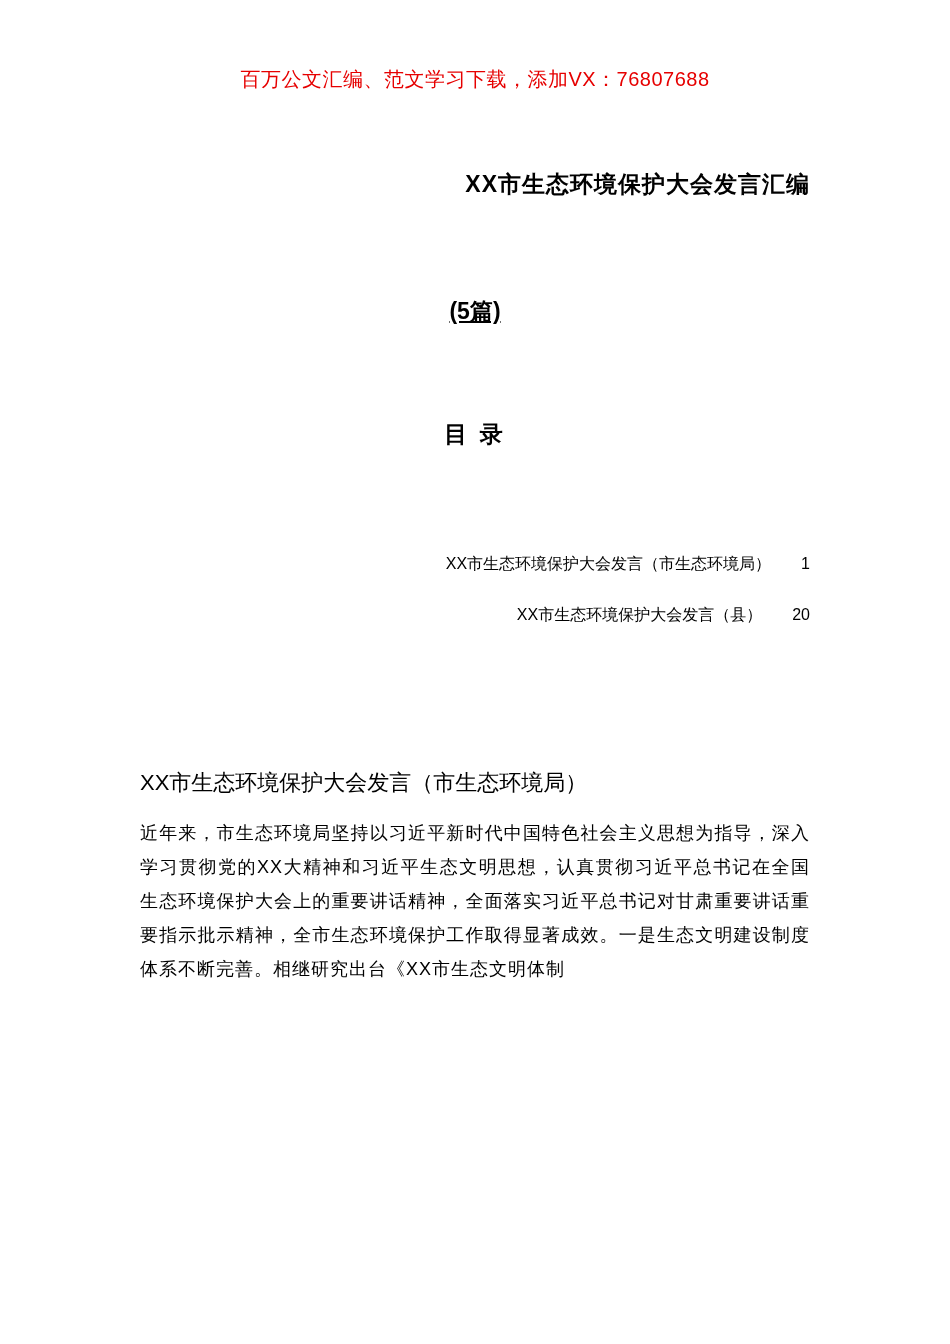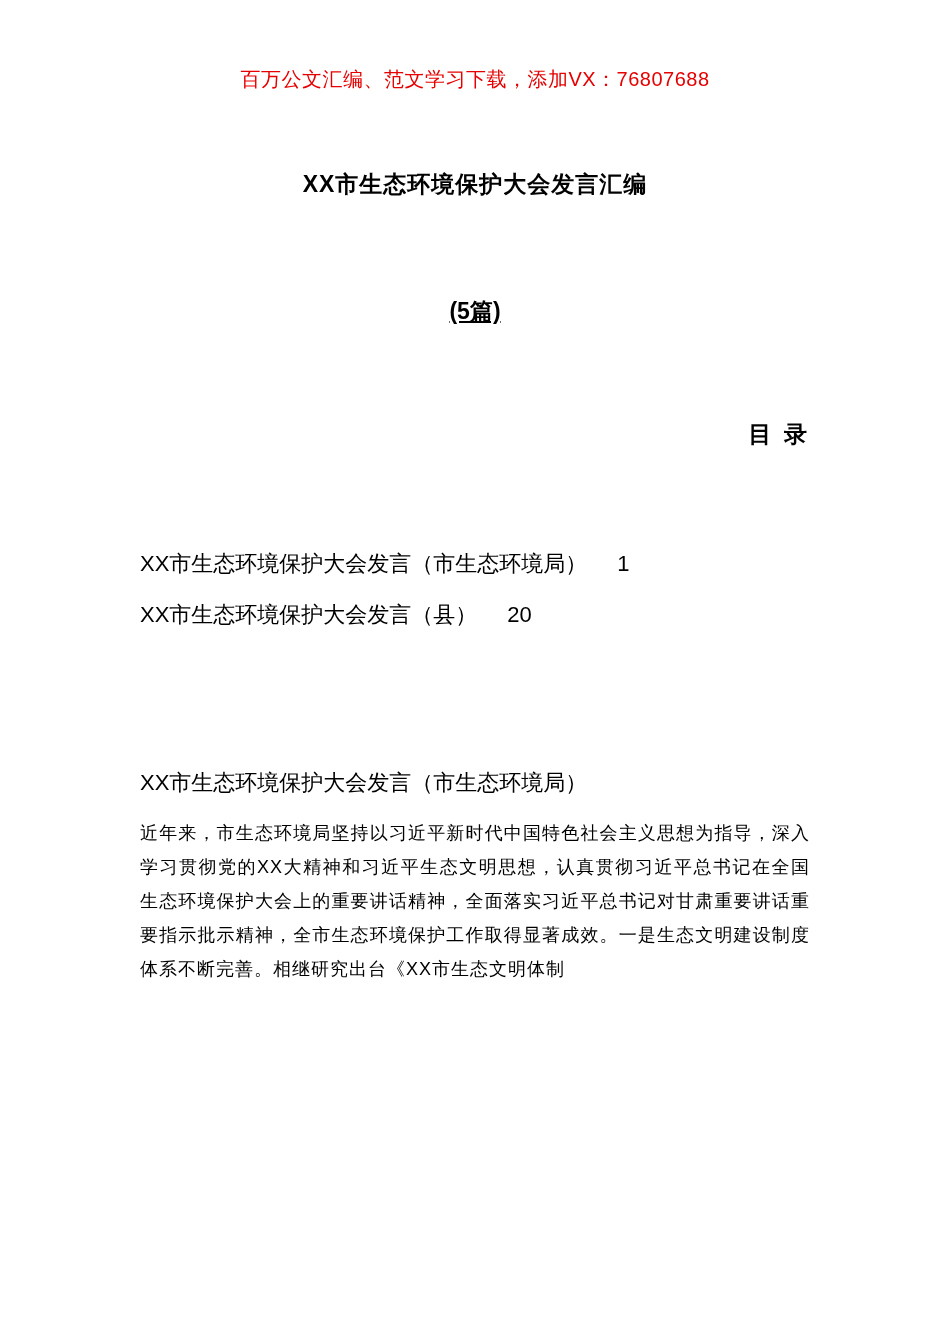--- a/index.html
+++ b/index.html
@@ -21,42 +21,43 @@
   }
   .promo-header {
     padding-top: 66px;
     text-align: center;
     font-size: 20px;
     color: #e60000;
     letter-spacing: 0.5px;
   }
   .doc-title {
     margin-top: 76px;
-    text-align: center;
+    text-align: right;
     font-size: 23px;
     font-weight: bold;
     letter-spacing: 1px;
   }
   .doc-count {
     margin-top: 96px;
     text-align: center;
     font-size: 23px;
     font-weight: bold;
     text-decoration: underline;
   }
   .toc-title {
     margin-top: 92px;
-    text-align: right;
+    text-align: center;
     font-size: 23px;
     font-weight: bold;
     letter-spacing: 3px;
   }
   .toc-list {
     margin-top: 88px;
-    font-size: 22px;
+    font-size: 16px;
+    text-align: right;
   }
   .toc-item {
     height: 51px;
     line-height: 51px;
     white-space: nowrap;
   }
   .toc-page {
     margin-left: 30px;
   }
   .section-heading {

